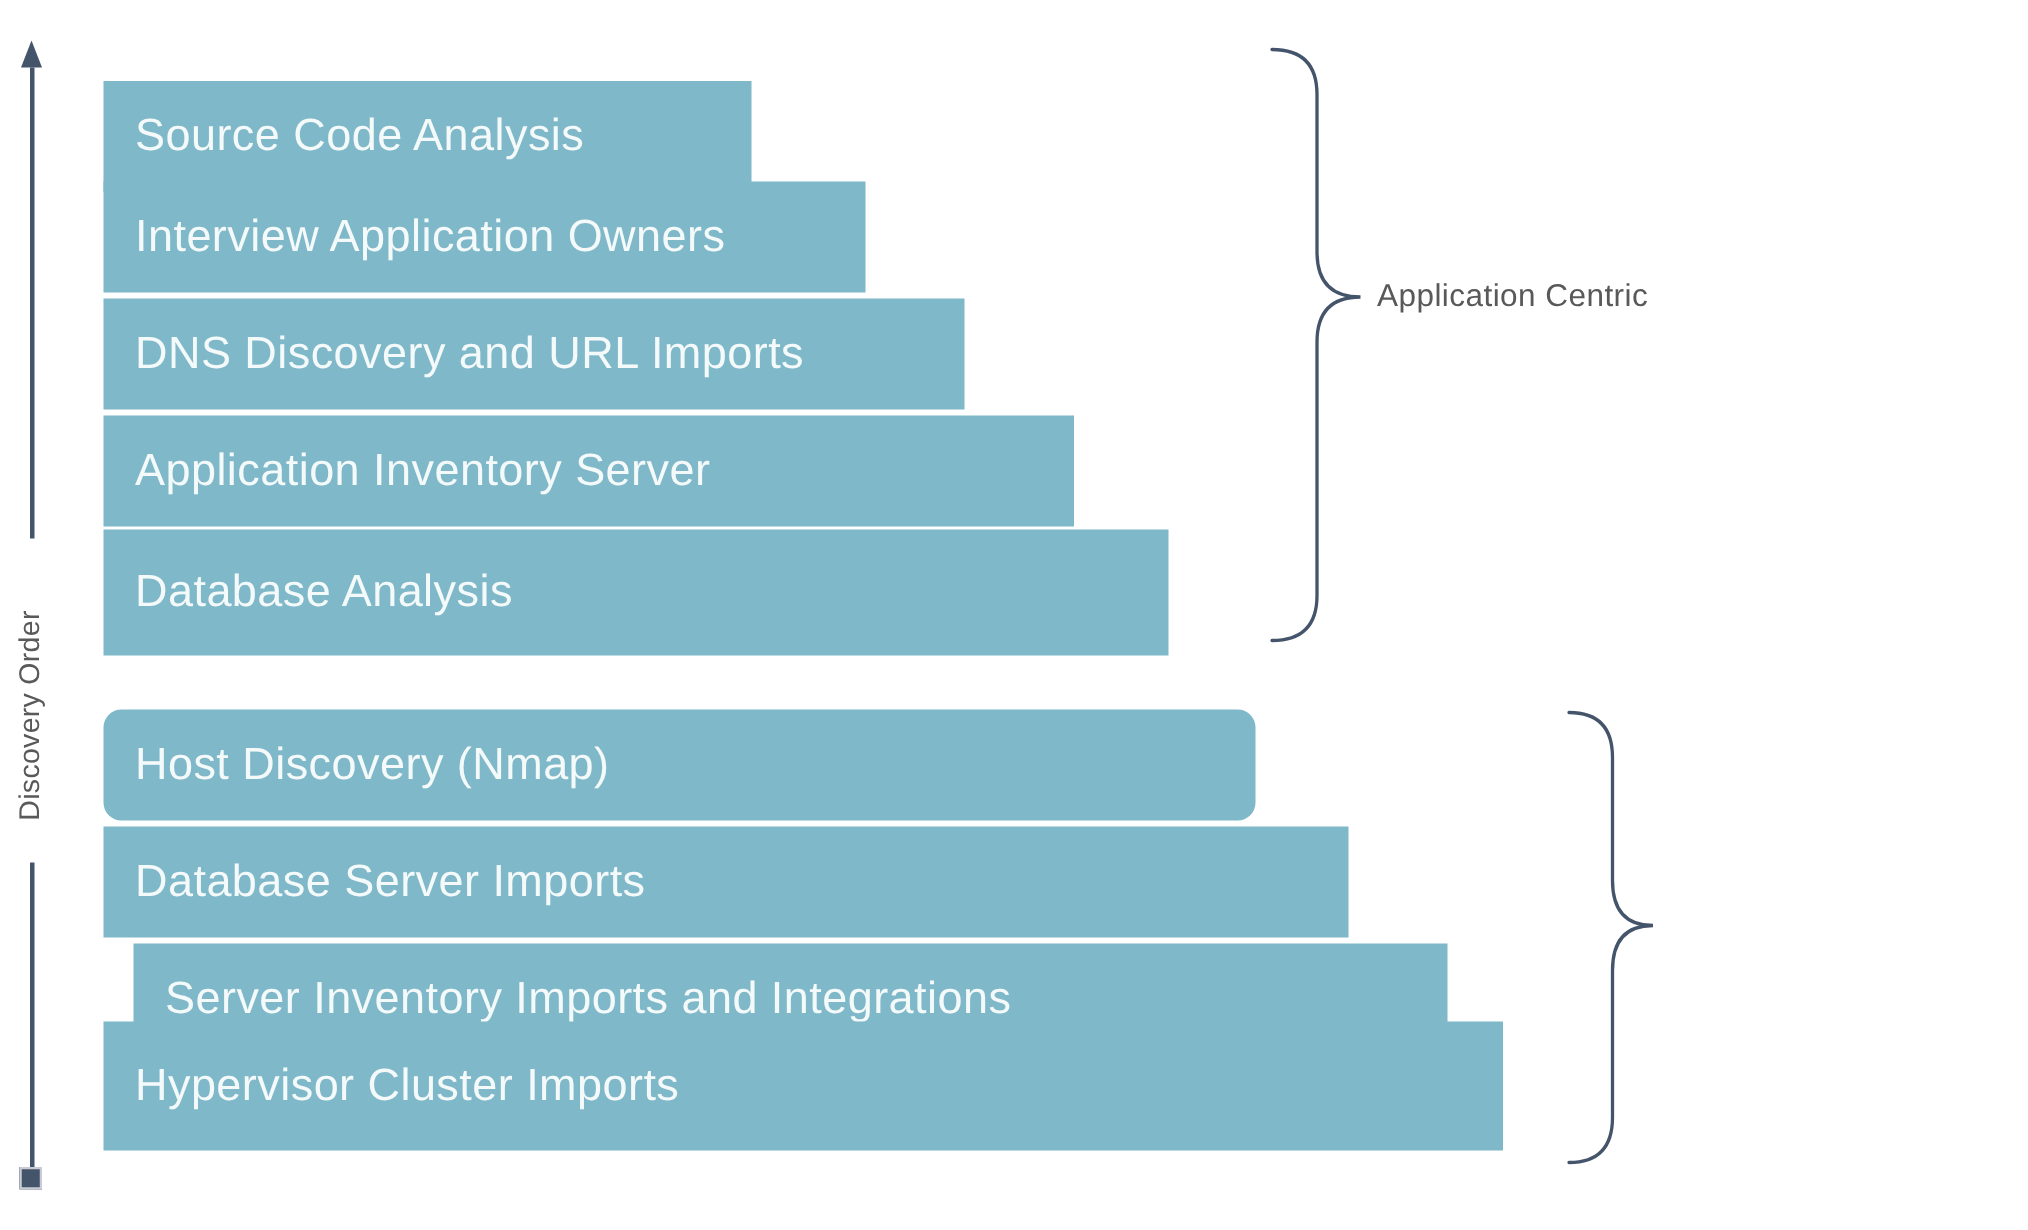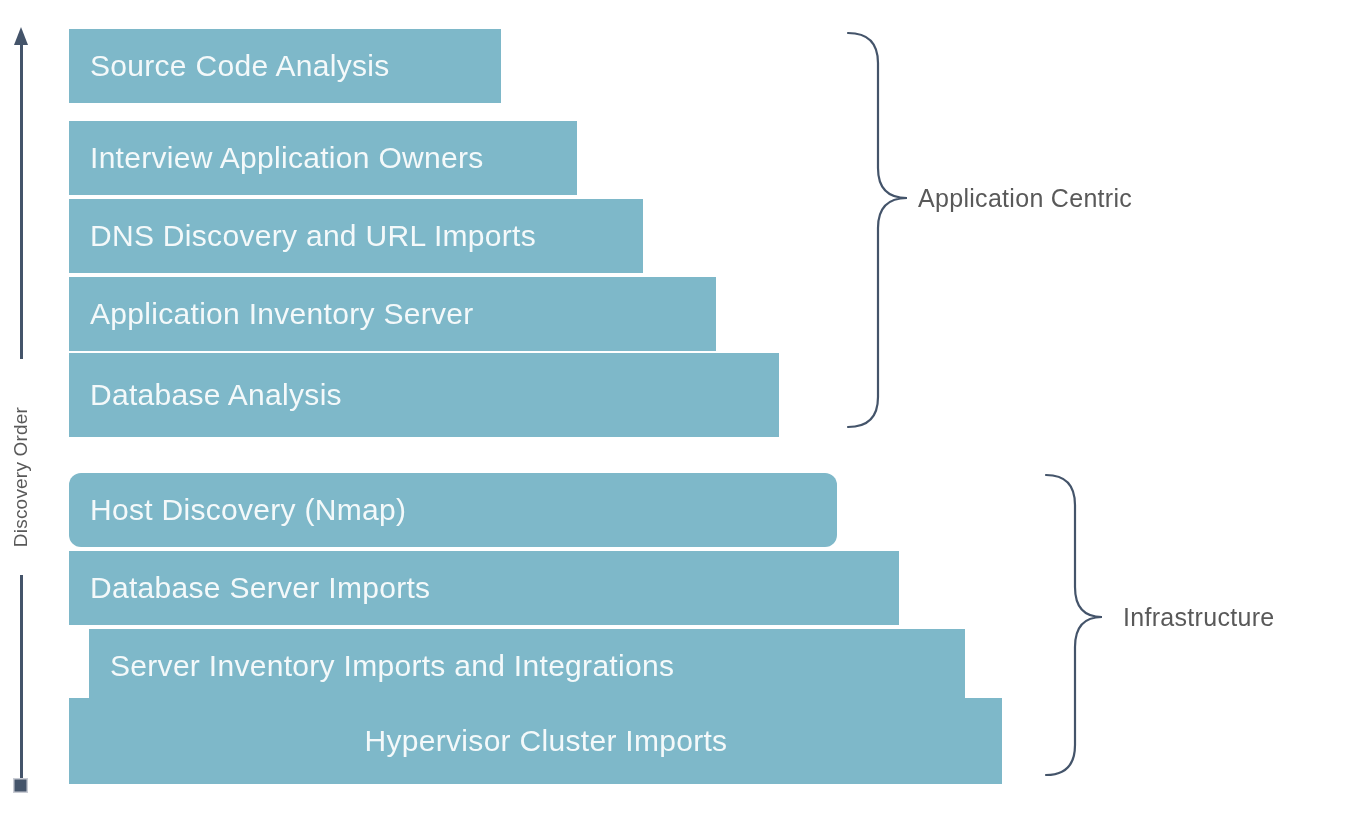--- a/index.html
+++ b/index.html
@@ -67,21 +67,21 @@
   .brace{ position:absolute; }
   .brace path{
     fill:none;
     stroke:var(--line,#44546a);
     stroke-width:2.2;
     stroke-linecap:round;
   }
   .group-label{
     position:absolute;
     transform:translateY(-50%);
-    font-size:25px;
+    font-size:21px;
     font-weight:300;
     color:var(--muted-text,#595959);
     white-space:nowrap;
     letter-spacing:0.3px;
   }
   .group-label.app{ left:918px; top:198px; }
   .group-label.infra{ left:1123px; top:617px; }
 </style>
 </head>
 <body>
@@ -90,21 +90,21 @@
 
   <div>
     <div class="axis-arrowhead"></div>
     <div class="axis-line upper"></div>
     <div class="axis-label">Discovery Order</div>
     <div class="axis-line lower"></div>
     <div class="axis-endcap"></div>
   </div>
 
   <div id="bars-layer">
-      <div class="bar" style="left: 69px; top: 29px; width: 432px; height: 74px;">
+      <div class="bar" style="left: 69px; top: 54px; width: 432px; height: 74px;">
         <span class="bar-label">Source Code Analysis</span>
       </div>
       <div class="bar" style="left: 69px; top: 121px; width: 508px; height: 74px;">
         <span class="bar-label">Interview Application Owners</span>
       </div>
       <div class="bar" style="left: 69px; top: 199px; width: 574px; height: 74px;">
         <span class="bar-label">DNS Discovery and URL Imports</span>
       </div>
       <div class="bar" style="left: 69px; top: 277px; width: 647px; height: 74px;">
         <span class="bar-label">Application Inventory Server</span>
@@ -114,28 +114,27 @@
       </div>
       <div class="bar" style="left: 69px; top: 473px; width: 768px; height: 74px; border-radius: 12px;">
         <span class="bar-label">Host Discovery (Nmap)</span>
       </div>
       <div class="bar" style="left: 69px; top: 551px; width: 830px; height: 74px;">
         <span class="bar-label">Database Server Imports</span>
       </div>
       <div class="bar" style="left: 69px; top: 629px; width: 876px; height: 74px; margin-left: 20px;">
         <span class="bar-label">Server Inventory Imports and Integrations</span>
       </div>
-      <div class="bar" style="left: 69px; top: 698px; width: 933px; height: 86px; justify-content: center;">
+      <div class="bar" style="left: 69px; top: 681px; width: 933px; height: 86px;">
         <span class="bar-label">Hypervisor Cluster Imports</span>
       </div>
     </div>
 
   <svg class="brace" style="left:840px;top:25px;" width="80" height="412" viewBox="0 0 80 412">
     <path d="M 8,8 Q 38,8 38,38 L 38,143 Q 38,173 67,173 Q 38,173 38,203 L 38,372 Q 38,402 8,402"></path>
   </svg>
   <div class="group-label app">Application Centric</div>
 
   <svg class="brace" style="left:1038px;top:467px;" width="80" height="318" viewBox="0 0 80 318">
     <path d="M 8,8 Q 37,8 37,38 L 37,120 Q 37,150 64,150 Q 37,150 37,180 L 37,278 Q 37,308 8,308"></path>
   </svg>
-  <div class="group-label infra">Infrastructure</div>
 
 </div>
 
 </body></html>

